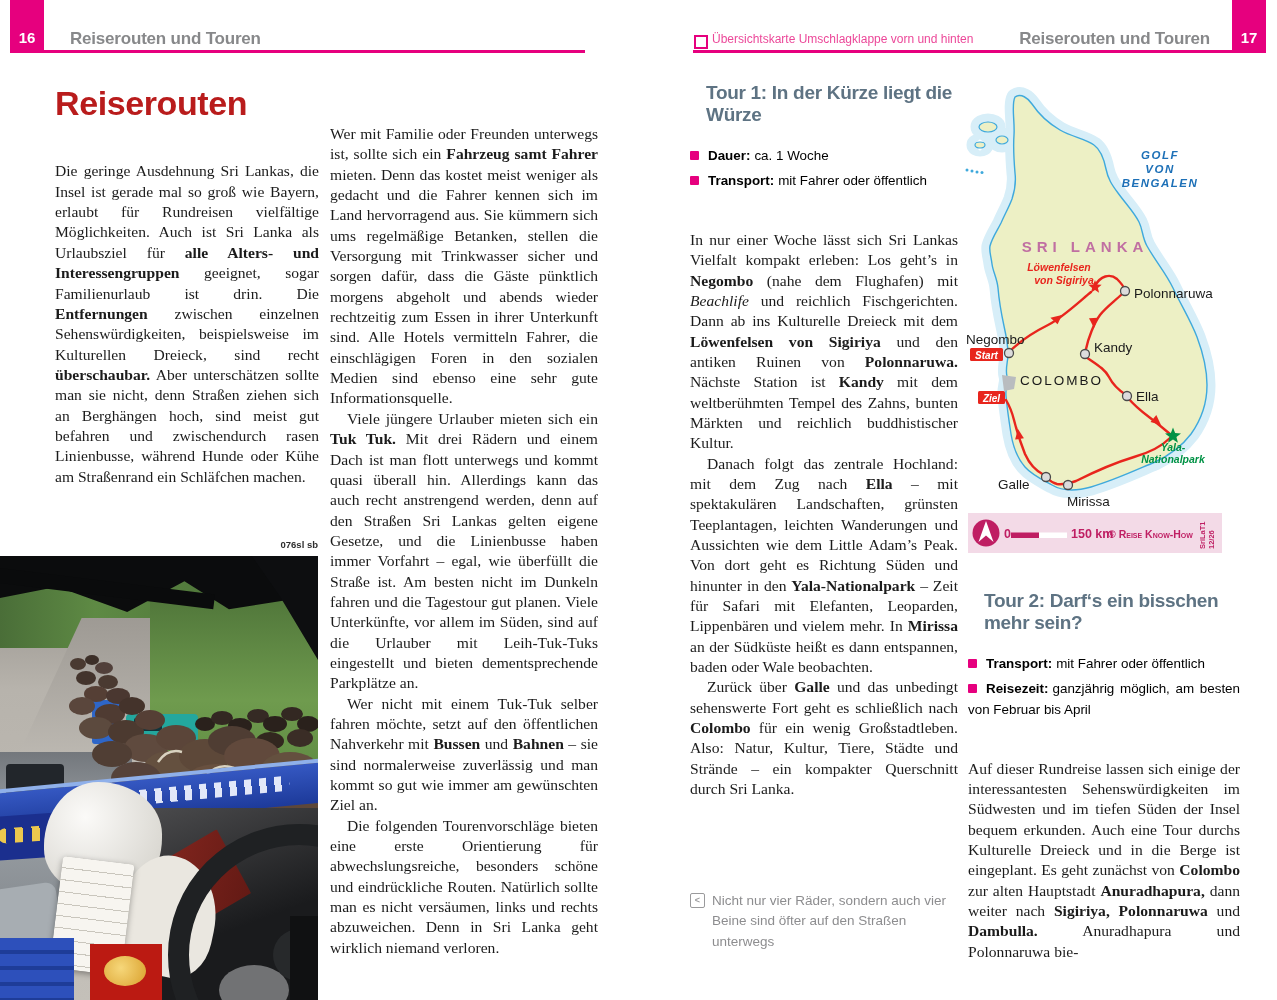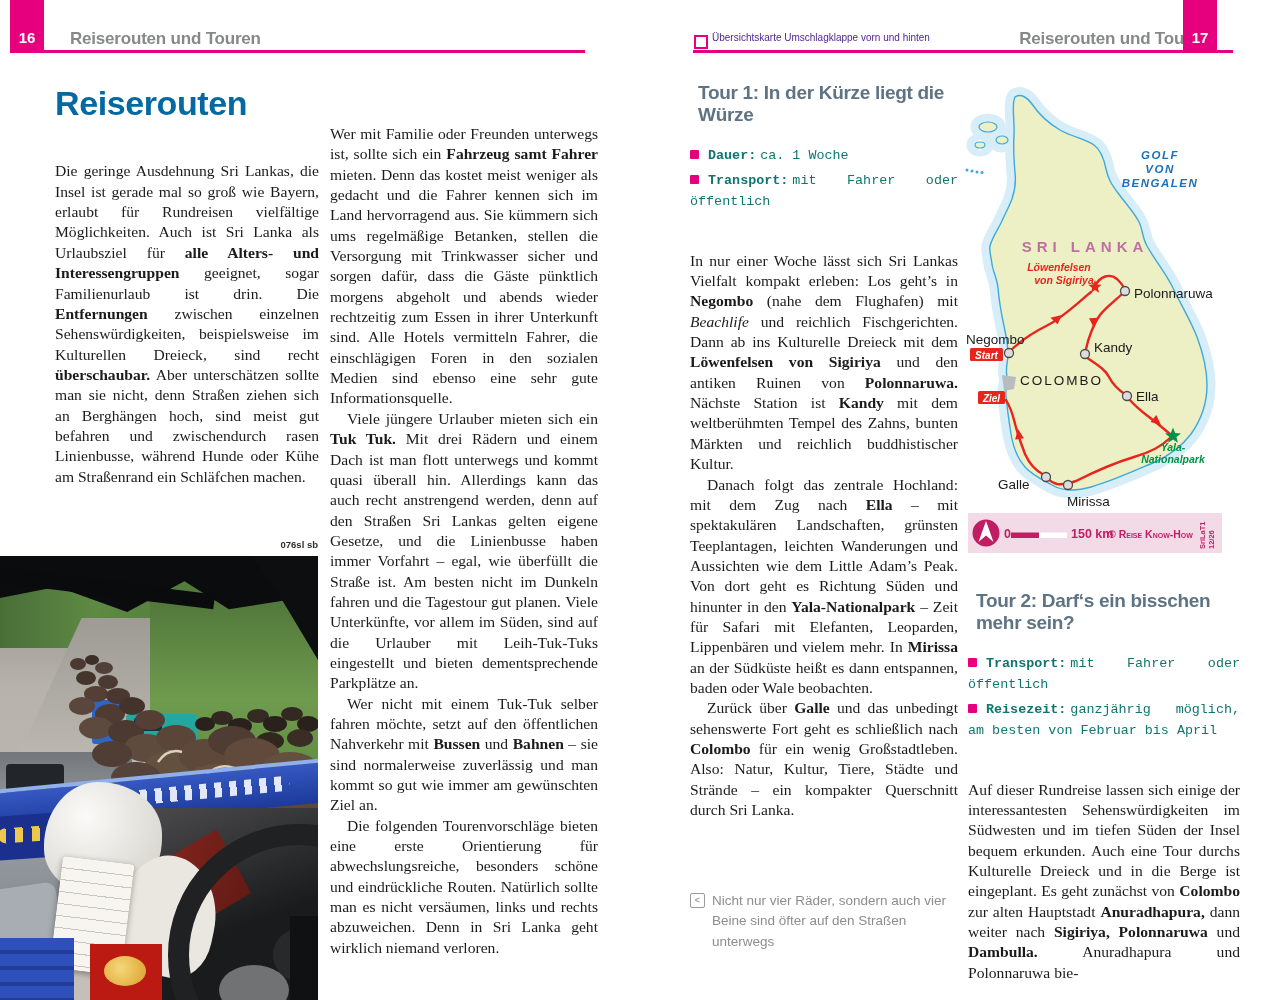--- a/index.html
+++ b/index.html
@@ -6,51 +6,51 @@
   .page{position:relative;width:1277px;height:1000px;background:#fff;overflow:hidden;
         font-family:"Liberation Serif",serif;color:#1b1b1b;}
   .b{font-weight:bold;}
   .i{font-style:italic;}
 
   
   .pagenum{position:absolute;top:0;width:34px;height:53px;background:#e6007e;color:#fff;
            font-family:"Liberation Sans",sans-serif;font-weight:bold;font-size:15px;
            display:flex;align-items:flex-end;justify-content:center;padding-bottom:7px;box-sizing:border-box;}
   .pagenum.left{left:10px;}
-  .pagenum.right{left:1183px;}
+  .pagenum.right{left:1232px;}
   .runhead{position:absolute;font-family:"Liberation Sans",sans-serif;font-weight:bold;
            font-size:17px;color:#87888a;letter-spacing:-0.2px;}
   .runhead.left{left:70px;top:29px;}
   .runhead.right{left:990px;top:29px;width:220px;text-align:right;}
   .rule{position:absolute;height:2.5px;background:#e6007e;top:50px;}
   .rule.left{left:44px;width:541px;}
   .rule.right{left:693px;width:540px;}
   .headnote{position:absolute;left:712px;top:32px;font-family:"Liberation Sans",sans-serif;
-            font-size:10px;color:#4c1d95;}
+            font-size:12px;color:#ec4899;}
   .headbox{position:absolute;left:694px;top:35px;width:10px;height:10px;border:2px solid #e6007e;}
 
   
   .col{position:absolute;}
   .col-left{left:55px;top:84px;width:264px;}
   .col-mid{left:330px;top:86px;width:268px;}
   .col-t1{left:690px;top:82px;width:268px;}
   .col-t2{left:968px;top:590px;width:272px;}
 
   .bigtitle{font-family:"Liberation Sans",sans-serif;font-weight:bold;font-size:34px;
-            line-height:1.16;color:#0369a1;letter-spacing:-0.4px;margin-bottom:29px;}
+            line-height:1.16;color:#b91c1c;letter-spacing:-0.4px;margin-bottom:29px;}
   .bodytext{font-size:15.6px;line-height:1.305;text-align:justify;margin-top:38px;}
   .bodytext p{margin:0;}
   .bodytext p.ind{text-indent:17px;}
   .sechead{font-family:"Liberation Sans",sans-serif;font-weight:bold;font-size:19px;
            color:#5e7383;letter-spacing:-0.2px;margin:0 0 18px 0;}
   .tourhead{font-family:"Liberation Sans",sans-serif;font-weight:bold;font-size:19px;
-            color:#5e7383;letter-spacing:-0.3px;margin:0 0 20px 8px;}
+            color:#5e7383;letter-spacing:-0.3px;margin:0 0 20px 16px;}
   .facts{margin:0 0 16px 0;}
-  .fact{font-family:Liberation Mono, monospace;font-size:13.4px;line-height:1.56;
-        color:#0f766e;margin-bottom:4px;text-align:justify;}
+  .fact{font-family:Liberation Sans, sans-serif;font-size:13.4px;line-height:1.56;
+        color:#000000;margin-bottom:4px;text-align:justify;}
   .fact .sq{display:inline-block;width:9px;height:9px;background:#e6007e;margin-right:9px;border-radius:1px;}
   .fact b{font-weight:bold;}
   .fact .fv{margin-left:4px;}
 
   .credit{position:absolute;left:210px;top:539px;width:108px;text-align:right;
           font-family:"Liberation Sans",sans-serif;font-weight:bold;font-size:9.5px;color:#2e2e2e;}
 
   
   .caption{position:absolute;left:690px;top:891px;width:258px;display:flex;
            font-family:"Liberation Sans",sans-serif;font-size:13.5px;line-height:1.5;color:#8d8d8f;}

